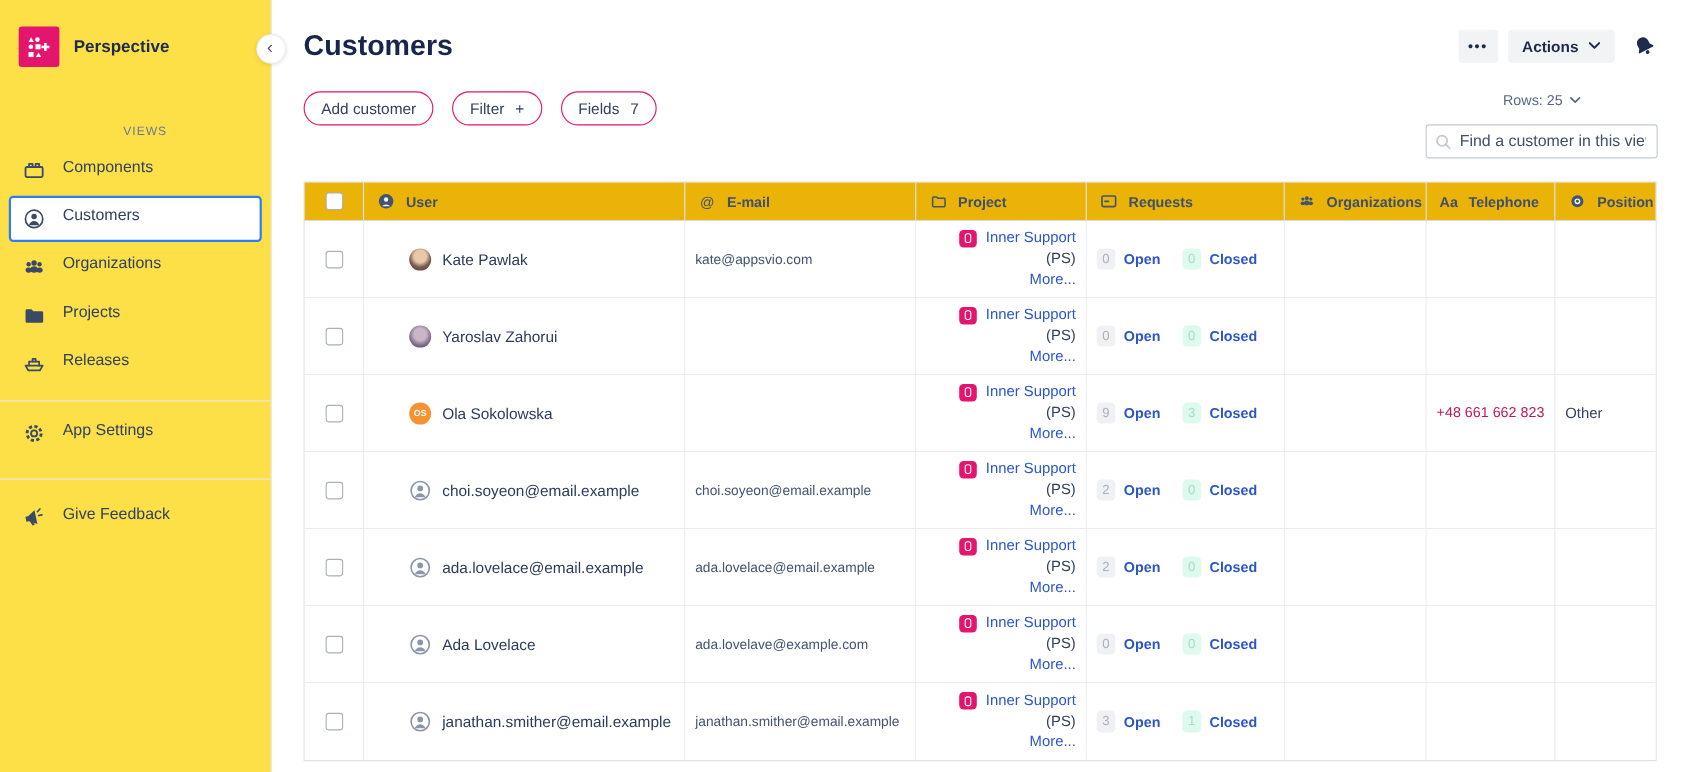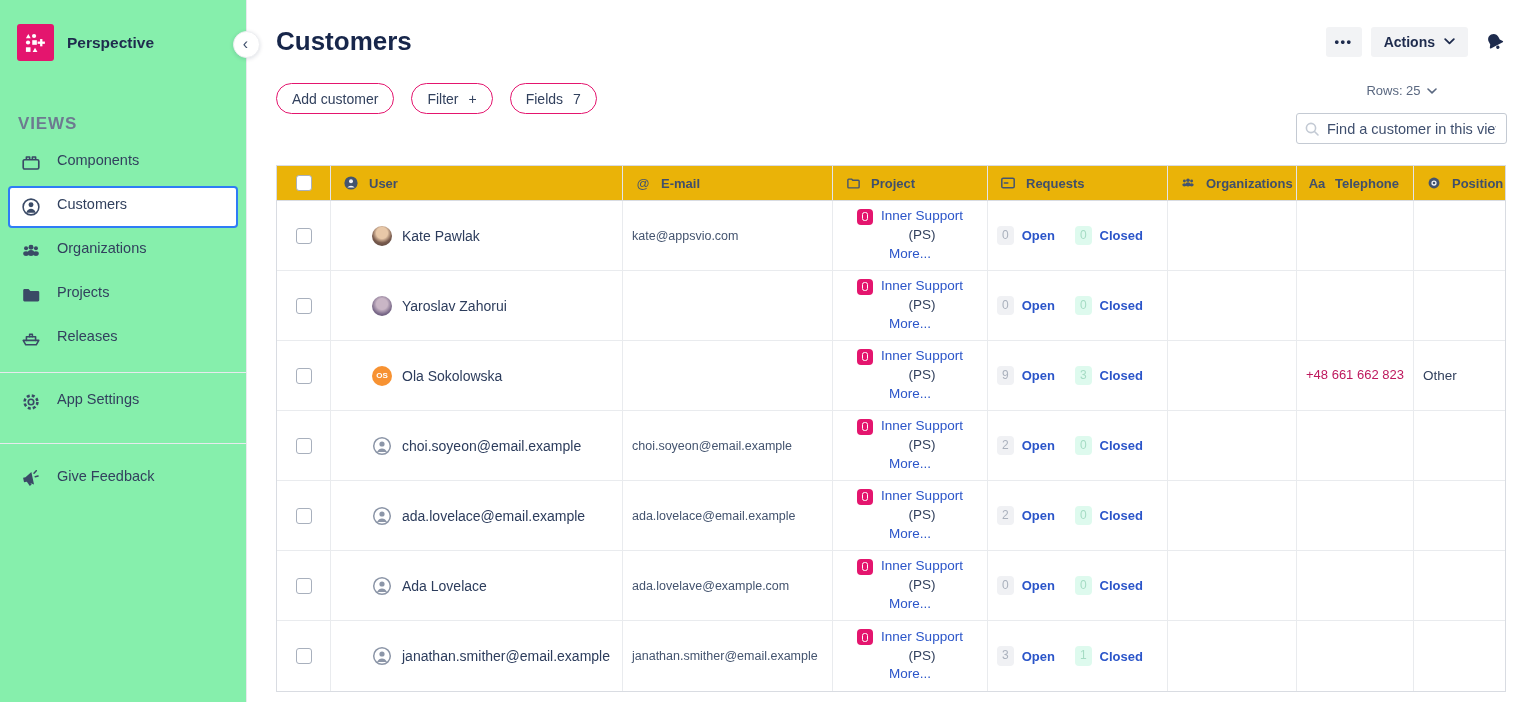--- a/index.html
+++ b/index.html
@@ -5,29 +5,29 @@
   * { box-sizing: border-box; }
   html,body { margin:0; padding:0; }
   body {
     width:1536px; height:702px; overflow:hidden;
     font-family:"Liberation Sans", sans-serif;
     background:#ffffff; color:#32415e;
   }
   .app { display:flex; width:100%; height:100%; }
 
   
-  .sidebar { position:relative; width:247px; min-width:247px; height:100%; border-right:1px solid #e8eaee; background:#86efac; }
+  .sidebar { position:relative; width:247px; min-width:247px; height:100%; border-right:1px solid #e8eaee; background:#fde047; }
   .logo-row { display:flex; align-items:center; gap:13px; padding:24px 0 0 17px; }
   .logo { width:37px; height:37px; background:#e4156e; border-radius:3px; display:flex; align-items:center; justify-content:center; }
   .logo-text { font-size:15.5px; font-weight:700; color:#1e2b4d; }
   .collapse-btn { position:absolute; top:31px; right:-14px; width:27px; height:27px; border-radius:50%;
     background:#fff; border:1px solid #edeef1; box-shadow:0 1px 4px rgba(9,30,66,.14);
     color:#42526e; font-size:16px; line-height:1; display:flex; align-items:center; justify-content:center;
     cursor:pointer; z-index:3; font-family:inherit; padding:0 2px 2px 0; }
-  .views-label { margin:53px 0 8px 18px; font-size:17px; font-weight:700; letter-spacing:.9px; color:#6d7a90; }
+  .views-label { margin:53px 0 8px 18px; font-size:11px; font-weight:400; letter-spacing:.9px; color:#6d7a90;text-align:center; }
   .nav-item { display:flex; gap:15px; margin:2px 8px; padding:8px 10px;
     border:2px solid transparent; border-radius:4px; font-size:14.5px; color:#32415e; cursor:pointer; }
   .nav-item.selected { border-color:#2e7cf6; background:#fff; }
   .nav-icon { width:22px; height:22px; display:flex; align-items:center; justify-content:center; flex:none; }
   .nav-icon svg { display:block; }
   .aa-txt { font-weight:700; color:#404f6b; font-size:13px; }
   .side-divider { border-top:1px solid #e8eaee; margin:12px 0 8px 0; }
   .side-divider.second { margin:20px 0 14px 0; }
 
   
@@ -67,21 +67,21 @@
   .c-cell.check { justify-content:center; padding:0; }
   input[type=checkbox] { appearance:none; -webkit-appearance:none; width:16px; height:16px; border:1.5px solid #a8b0bd;
     border-radius:3px; background:#fff; cursor:pointer; margin:0; }
   .user-cell { gap:10px; }
   .user-name { font-size:14px; color:#2c3c5c; white-space:nowrap; }
   .avatar { width:20px; height:20px; border-radius:50%; flex:none; display:flex; align-items:center; justify-content:center; overflow:hidden;margin-left:32px; }
   .avatar.photo-kate { background:radial-gradient(circle at 50% 35%, #e8c8a8 0 34%, #7a5c4e 60%, #4e3f3a 100%); }
   .avatar.photo-yaroslav { background:radial-gradient(circle at 50% 40%, #c9b6c6 0 35%, #7b6a8a 65%, #4a3f5c 100%); }
   .avatar.initials { background:#f79232; color:#fff; font-size:8px; font-weight:700; }
   .email-text { font-size:12.5px; color:#44546f; white-space:nowrap; }
-  .project-cell { flex-direction:column; align-items:center; justify-content:center; gap:2px; font-size:13.5px; line-height:1.25; }
+  .project-cell { flex-direction:column; align-items:flex-end; justify-content:center; gap:2px; font-size:13.5px; line-height:1.25; }
   .proj-line { display:flex; align-items:center; gap:8px; }
   .project-icon { width:16px; height:16px; background:#e4156e; border-radius:4px; display:flex; align-items:center; justify-content:center; flex:none; }
   .project-icon-inner { width:6px; height:9px; border:1.6px solid #fff; border-radius:2.5px; }
   .proj-link, .more-link { color:#2b55c9; cursor:pointer; }
   .proj-key { color:#32415e; margin-left:24px; }
   .requests-cell { gap:8px; }
   .badge { min-width:13px; text-align:center; padding:3px 5px; border-radius:4px; font-size:12px; line-height:1.1; }
   .badge.gray { background:#f0f1f4; color:#aab1bd; }
   .badge.mint { background:#defaee; color:#a5dcc4; }
   .req-label { color:#2b55c9; font-weight:700; font-size:13px; cursor:pointer; }

